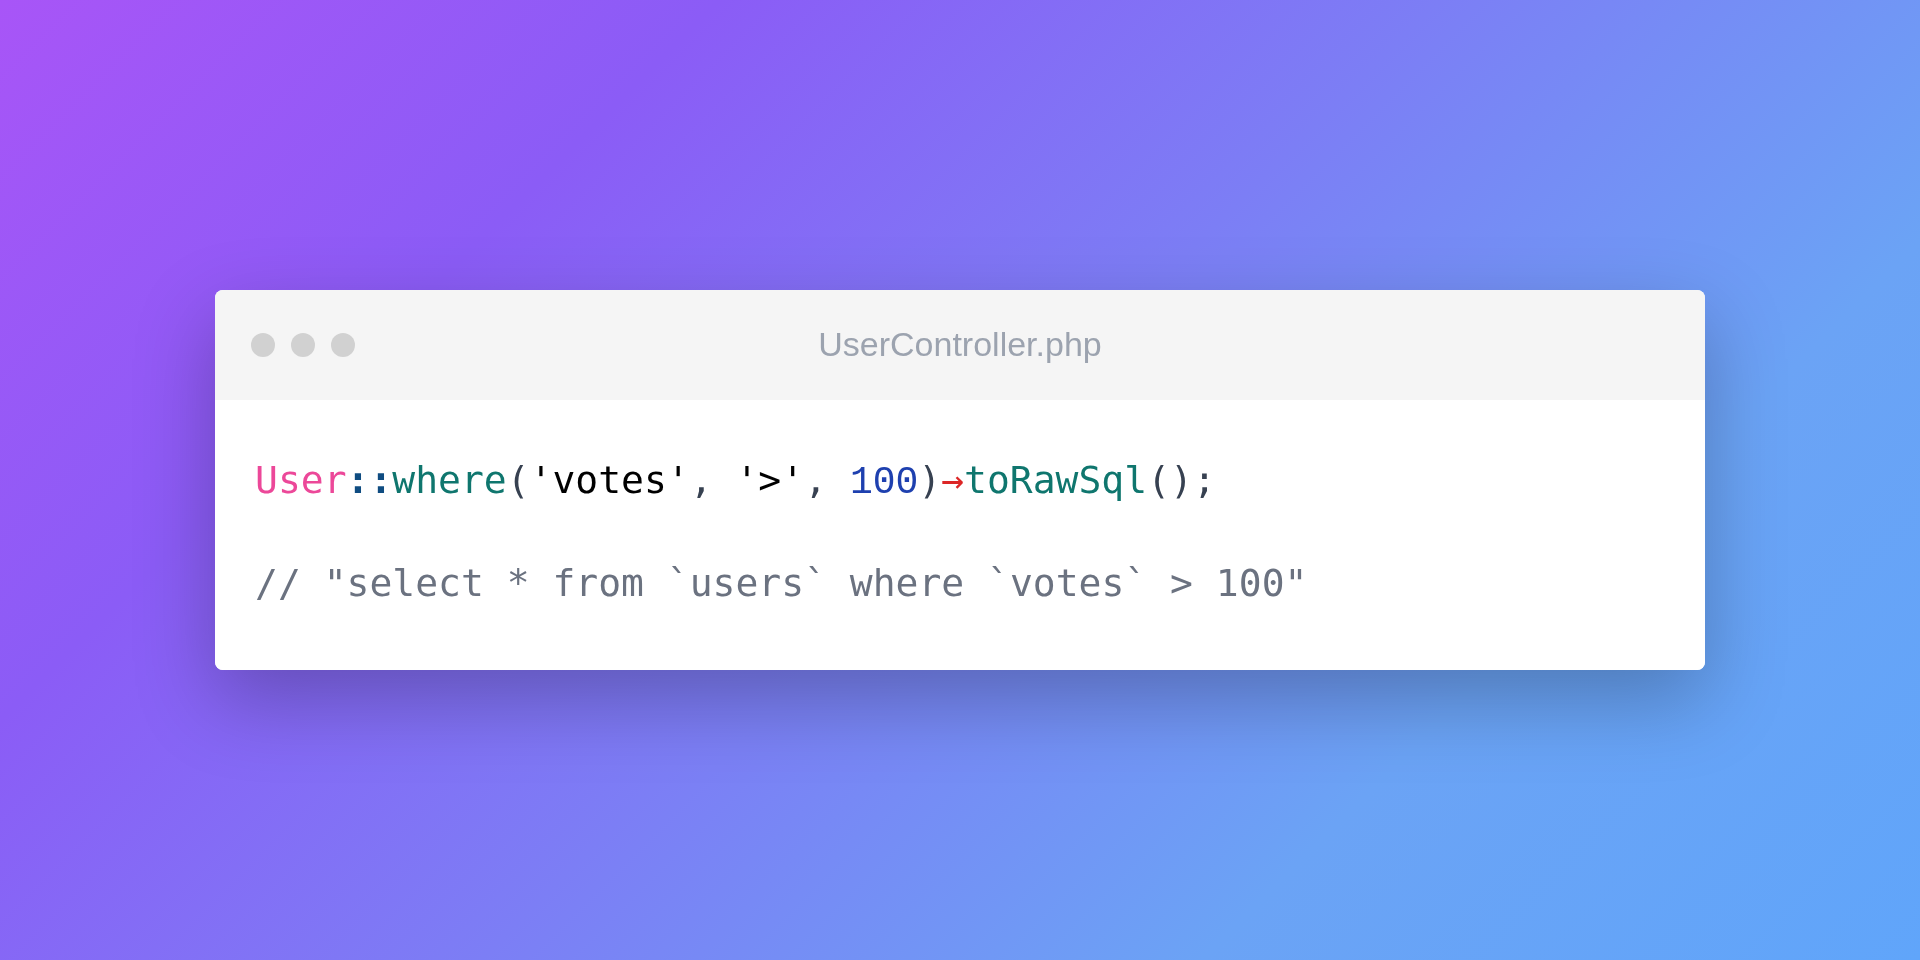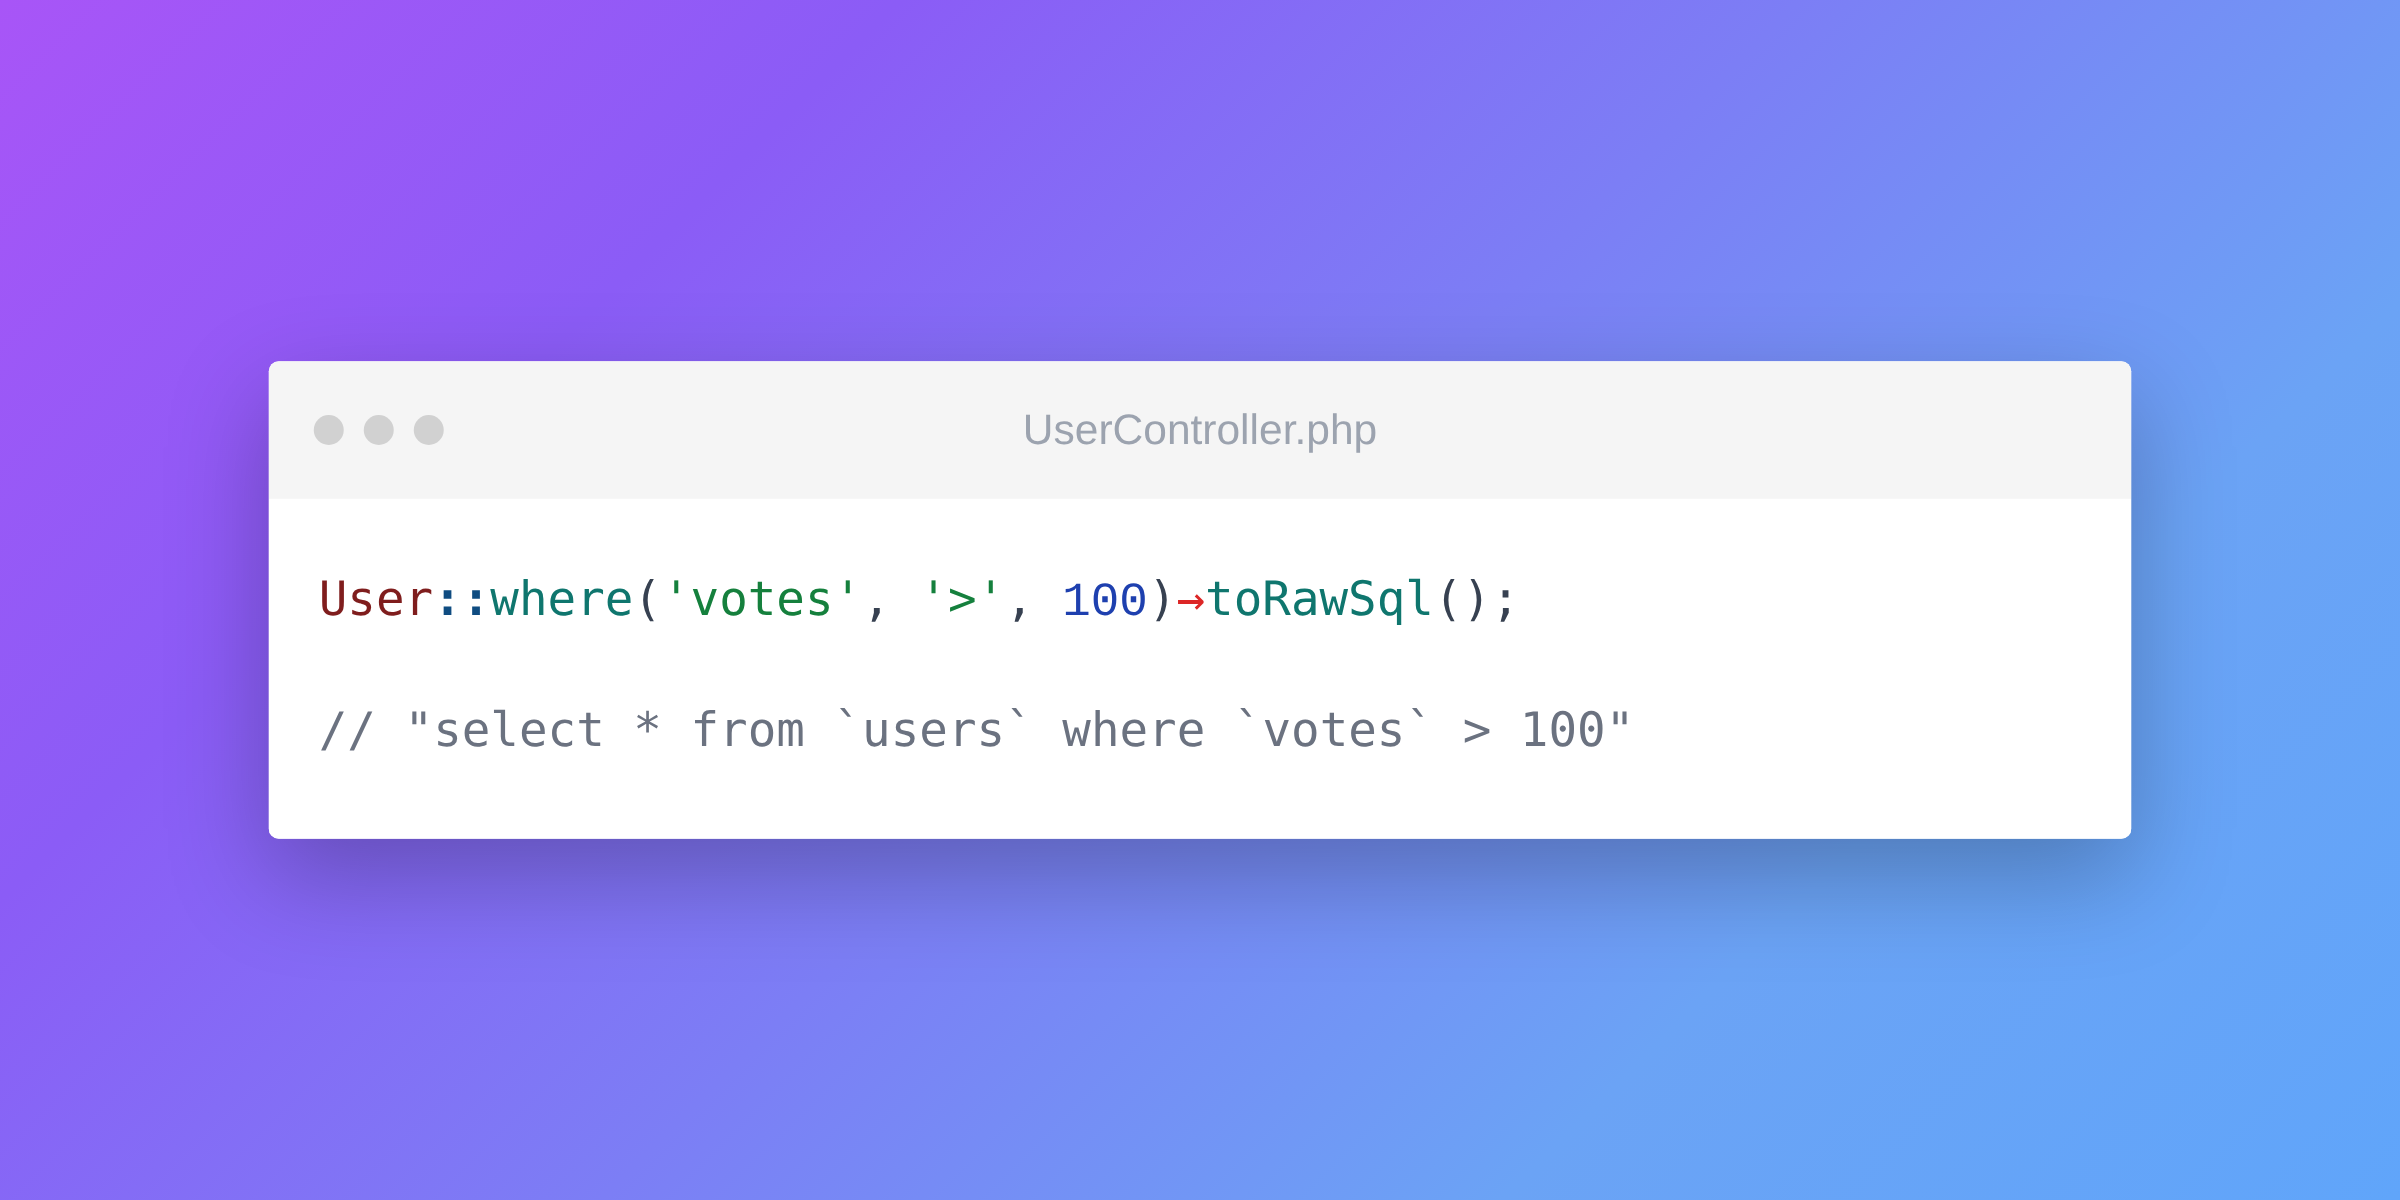--- a/index.html
+++ b/index.html
@@ -67,25 +67,25 @@
       font-size: 38px;
       line-height: 1.4;
       white-space: nowrap;
       letter-spacing: 0;
     }
 
     .code-line.comment-line {
       margin-top: 48px;
     }
 
-    .tok-class { color: #7f1d1d; }
+    .tok-class { color: #ec4899; }
     .tok-scope { color: #0f4c81; font-weight: 600; }
     .tok-method { color: #0f766e; }
     .tok-paren { color: #374151; }
-    .tok-string { color: #15803d; }
+    .tok-string { color: #000000; }
     .tok-comma { color: #374151; }
     .tok-number { color: #1e40af; font-family: Liberation Mono, monospace; }
     .tok-arrow { color: #dc2626; }
     .tok-semi { color: #374151; }
     .tok-comment { color: #6b7280; }
   </style>
 </head>
 <body>
 
 <div class="window">

